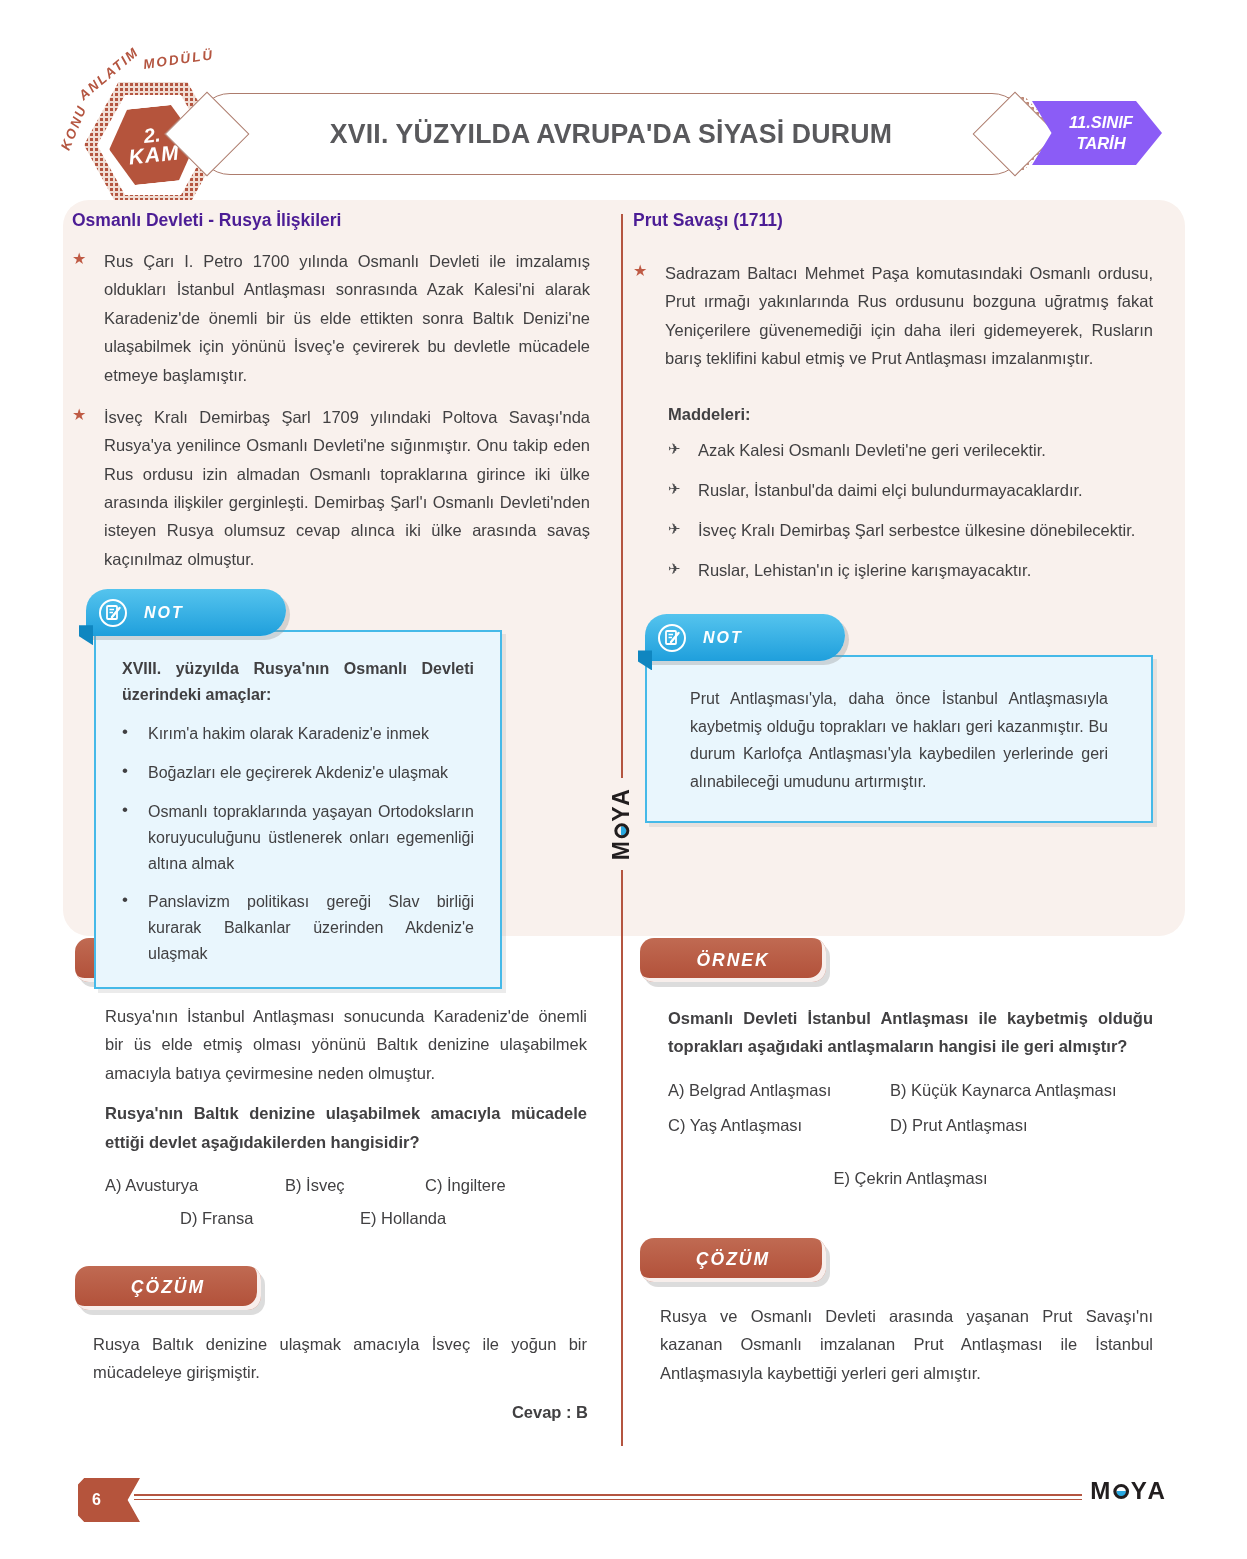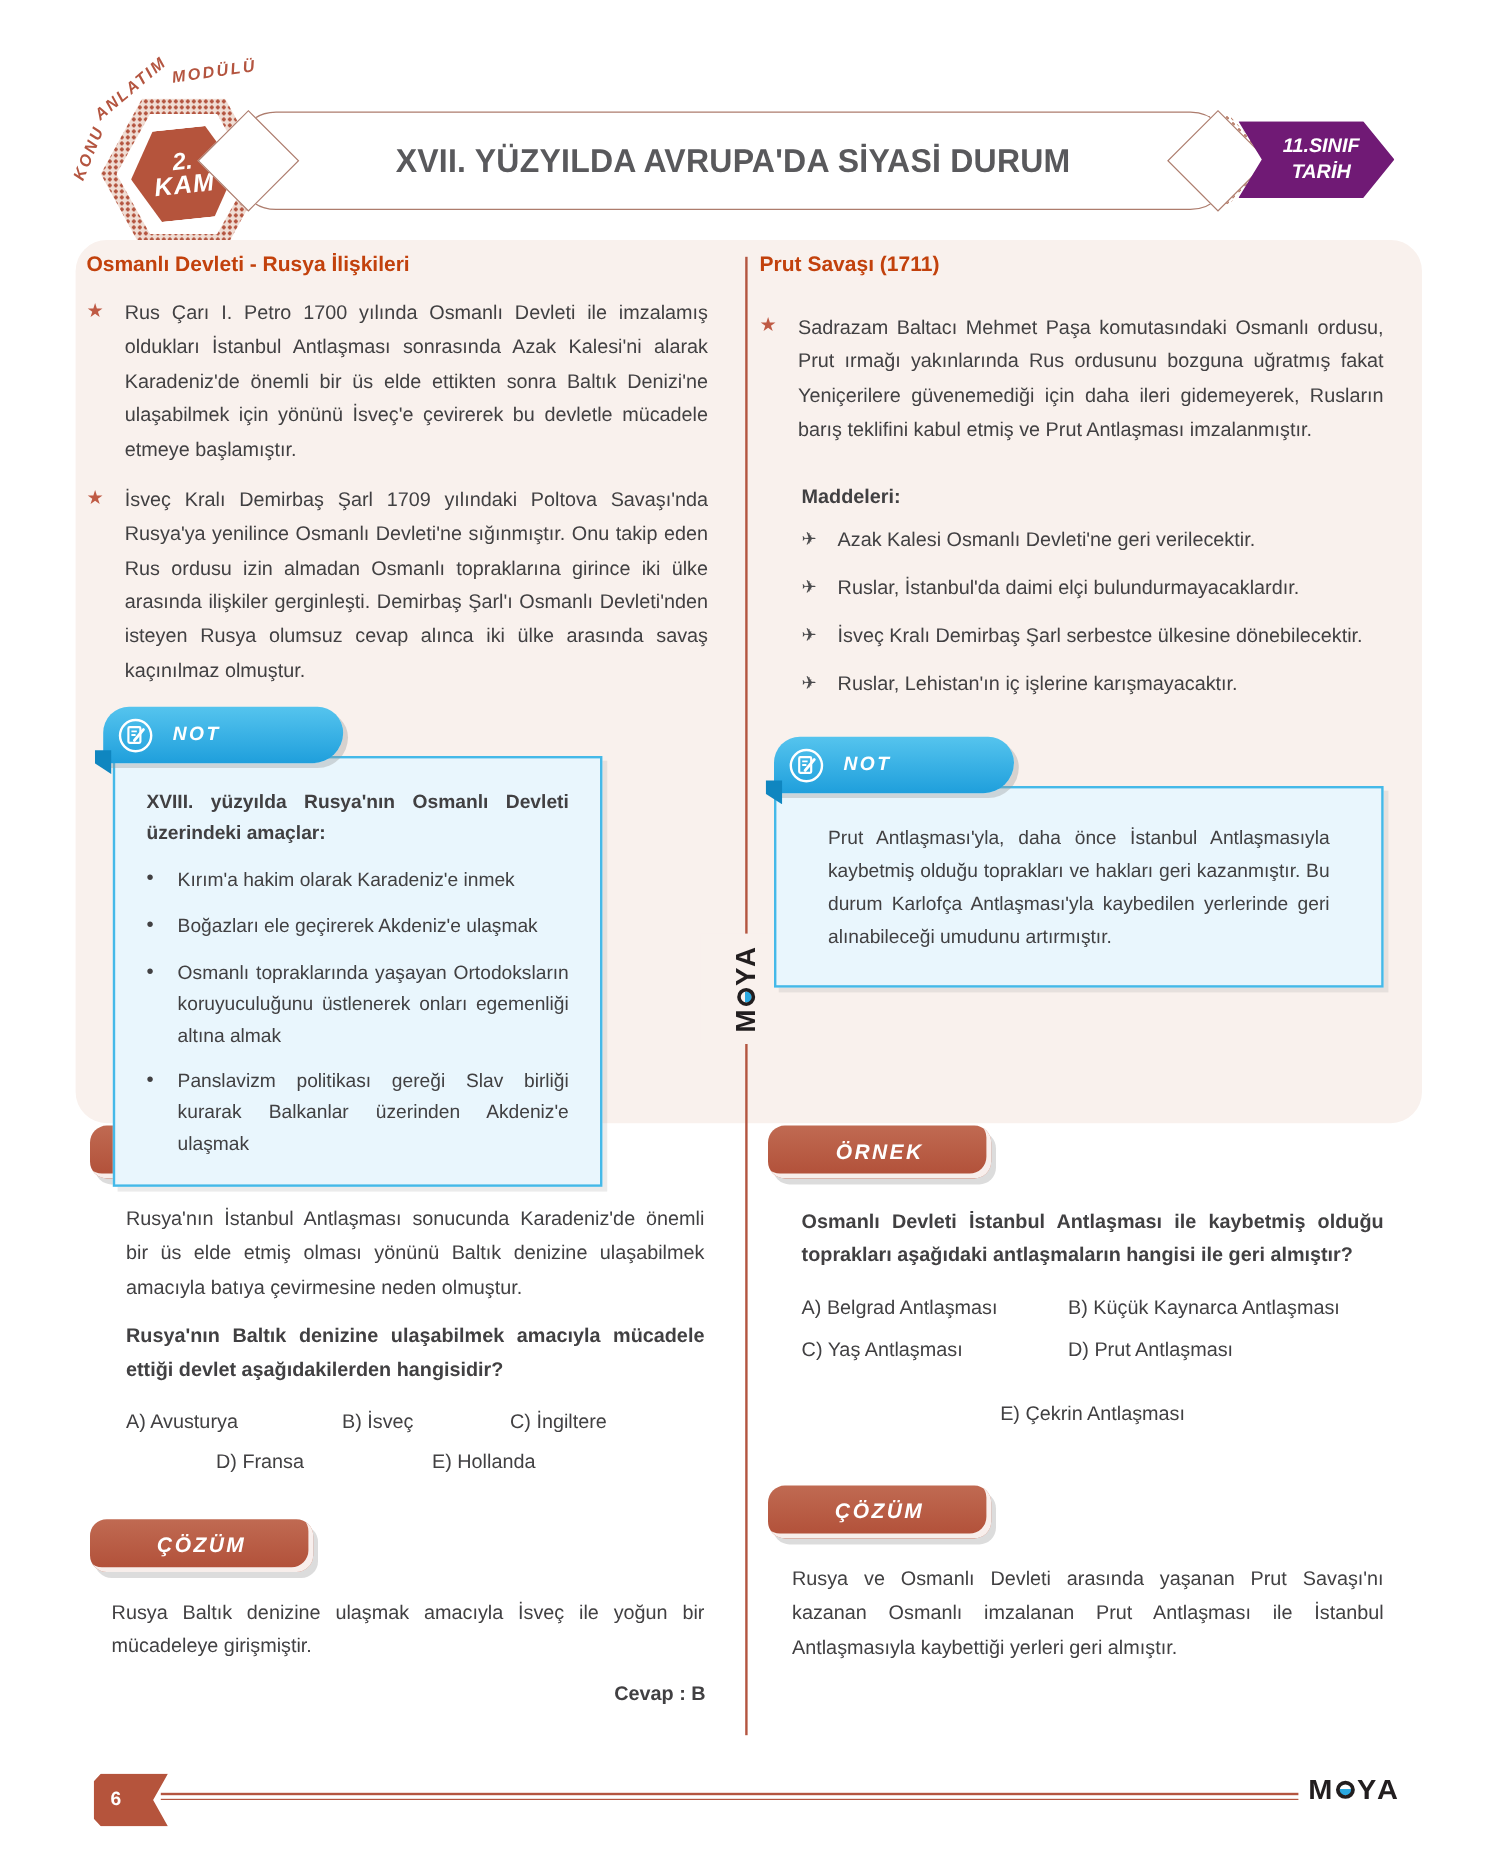--- a/index.html
+++ b/index.html
@@ -23,35 +23,35 @@
 
   .banner{position:absolute;left:196px;top:93px;width:828px;height:80px;background:#fff;
     border:1.5px solid #ad7c6d;border-radius:34px;display:flex;align-items:center;justify-content:center;z-index:2;}
   .banner::before,.banner::after{content:"";position:absolute;top:50%;width:58px;height:58px;
     border:1.5px solid #ad7c6d;background:#fff;transform:translateY(-50%) rotate(45deg);z-index:-1;}
   .banner::before{left:-20px;} .banner::after{right:-20px;}
   .banner-title{color:#59595c;font-weight:bold;font-size:27.5px;letter-spacing:.2px;transform:scaleX(.97);white-space:nowrap;}
   .banner-dots{position:absolute;left:1000px;top:96px;width:58px;height:74px;z-index:1;
     background-image:radial-gradient(#bd8672 1.4px,transparent 1.5px);background-size:5px 5px;
     clip-path:polygon(0 0,42% 0,100% 50%,42% 100%,0 100%,58% 50%);}
-  .grade-tag{position:absolute;left:1032px;top:101px;width:130px;height:64px;background:#701a75;z-index:2;
+  .grade-tag{position:absolute;left:1032px;top:101px;width:130px;height:64px;background:#8b5cf6;z-index:2;
     clip-path:polygon(0 0,80% 0,100% 50%,80% 100%,0 100%,15% 50%);
     display:flex;flex-direction:column;align-items:center;justify-content:center;
     color:#fff;font-style:italic;font-weight:bold;font-size:16.5px;line-height:1.3;padding-left:8px;box-sizing:border-box;}
 
   
   .panel{position:absolute;left:63px;top:200px;width:1122px;height:736px;background:#f9f1ed;border-radius:26px;}
   .divider{position:absolute;left:621px;top:214px;width:2px;height:1232px;background:#b45540;}
   .watermark{position:absolute;left:584px;top:778px;width:76px;height:92px;background:#f9f1ed;
     display:flex;align-items:center;justify-content:center;}
   .watermark .moya{transform:rotate(-90deg);}
 
   
   .col{position:absolute;}
-  .col-heading{color:#c2410c;font-weight:bold;font-size:17.5px;margin:0 0 16px 0;}
+  .col-heading{color:#4c1d95;font-weight:bold;font-size:17.5px;margin:0 0 16px 0;}
   .jt{text-align:justify;font-size:16.5px;line-height:1.72;margin:0;}
   .star-item{display:flex;align-items:flex-start;}
   .star-item + .star-item{margin-top:14px;}
   .star{color:#bf5a44;font-size:16px;width:32px;flex:0 0 32px;padding-top:2px;
     font-family:"DejaVu Sans",sans-serif;}
   .star-item .jt{flex:1;}
 
   .note-tab{width:200px;height:47px;background:linear-gradient(180deg,#55c4ee,#1f9fdc);
     border-radius:22px 22px 26px 0;display:flex;align-items:center;gap:16px;padding-left:12px;
     color:#fff;font-style:italic;font-weight:bold;font-size:16px;letter-spacing:2px;

